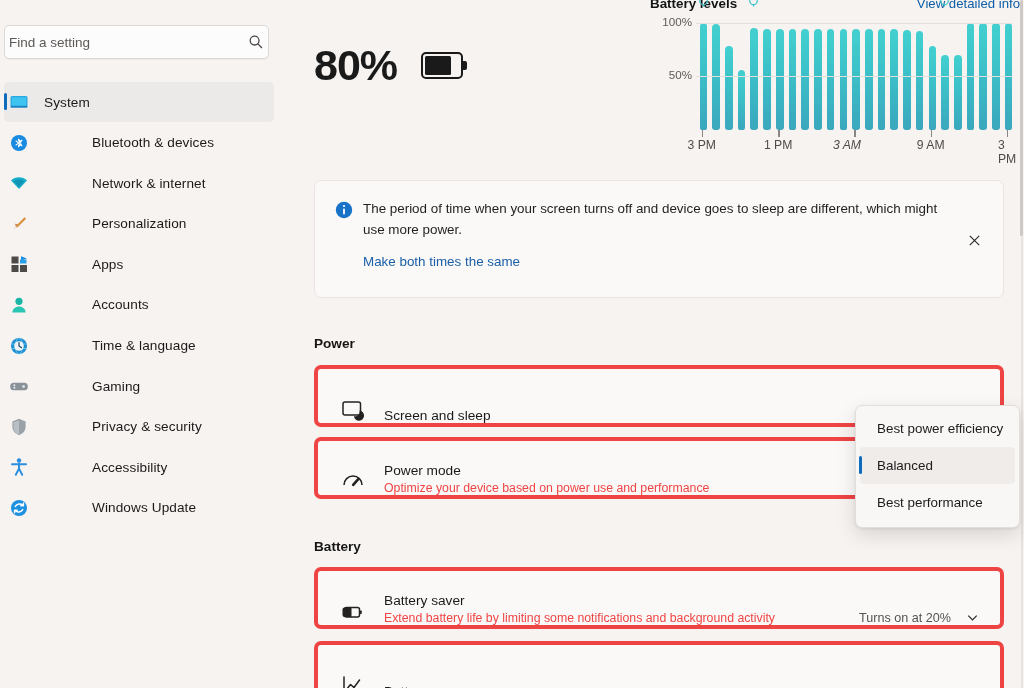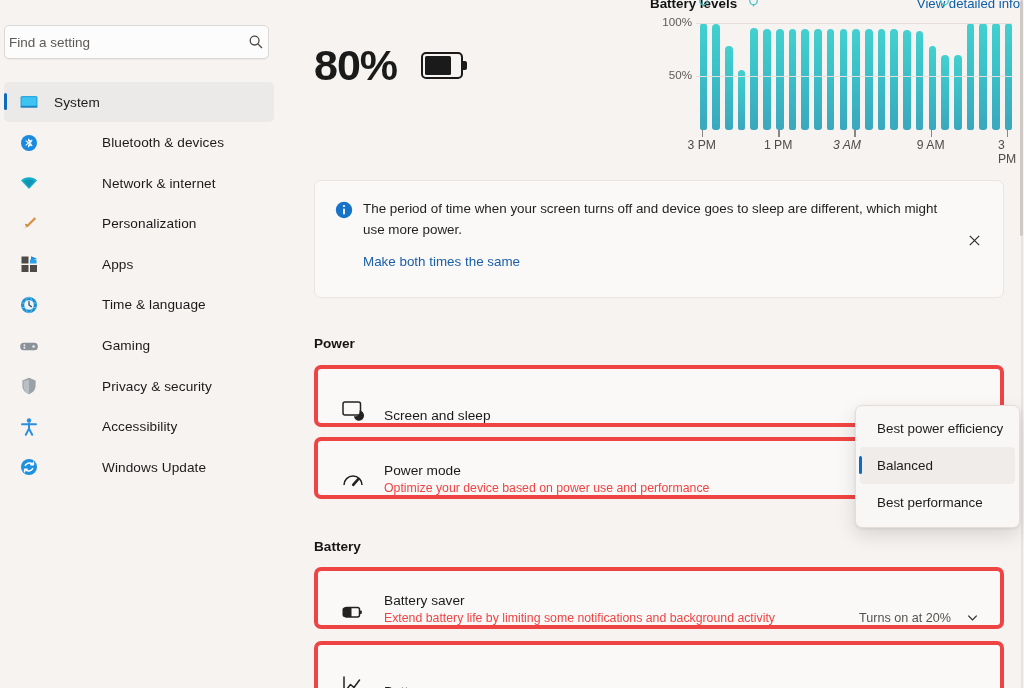--- a/index.html
+++ b/index.html
@@ -26,21 +26,21 @@
   .search-wrap input {
     flex: 1; border: none; outline: none; background: transparent;
     font-family: "Liberation Sans", sans-serif; font-size: 13.5px; color: #4d4a48;
   }
   .search-wrap input::placeholder { color: #5b5856; }
   .search-ico { width: 16px; height: 16px; color: #4a4745; flex: none; }
 
   .nav { position: absolute; left: 4px; top: 82px; width: 270px; }
   .nav-item {
     position: relative; height: 40px; display: flex; align-items: center;
-    border-radius: 5px; padding-left: 14px; cursor: default; margin-bottom: 0;
+    border-radius: 5px; padding-left: 4px; cursor: default; margin-bottom: 0;
   }
   .nav-item + .nav-item { margin-top: 0.6px; gap: 48px; }
   .nav-item.sel { background: #eceae8; }
   .nav-item.sel::before {
     content: ""; position: absolute; left: 0px; top: 11px;
     width: 3px; height: 17px; background: #0f6cbd; border-radius: 2px;
   }
   .nav-ico {
     width: 22px; height: 22px; flex: none; margin-right: 14px;
     display: flex; align-items: center; justify-content: center;
@@ -217,20 +217,29 @@
               <rect x="3.5" y="3.5" width="7" height="7" fill="#4d4b49"></rect>
               <rect x="3.5" y="12" width="7" height="7" fill="#4d4b49"></rect>
               <rect x="12" y="12" width="7" height="7" fill="#4d4b49"></rect>
               <path d="M13 3.2l5.8 2.2-5.8 2.3V3.2z" fill="#1a8ae0"></path>
               <rect x="12" y="6.5" width="6.5" height="4" fill="#2aa0e8"></rect>
             </svg>
         </span>
         <span class="nav-lbl">Apps</span>
       </div>
 
+      <div class="nav-item">
+        <span class="nav-ico">
+          <svg viewBox="0 0 22 22">
+              <circle cx="11" cy="7.3" r="3.6" fill="#19b5a5"></circle>
+              <path d="M4.4 18.4c0-3.6 3-6 6.6-6s6.6 2.4 6.6 6H4.4z" fill="#2bc6b3"></path>
+            </svg>
+        </span>
+        <span class="nav-lbl">Accounts</span>
+      </div>
 
       <div class="nav-item">
         <span class="nav-ico">
           <svg viewBox="0 0 22 22">
               <circle cx="11" cy="11" r="8" fill="#1e8fd0"></circle>
               <path d="M3.5 9h15M3.5 13.5h15" stroke="#6fc6ee" stroke-width=".9" fill="none"></path>
               <ellipse cx="11" cy="11" rx="3.6" ry="8" fill="none" stroke="#6fc6ee" stroke-width=".9"></ellipse>
               <circle cx="11" cy="11" r="4.8" fill="#f0f4f6"></circle>
               <path d="M11 7.6V11l2.4 1.6" stroke="#25536e" stroke-width="1.3" fill="none" stroke-linecap="round"></path>
             </svg>

